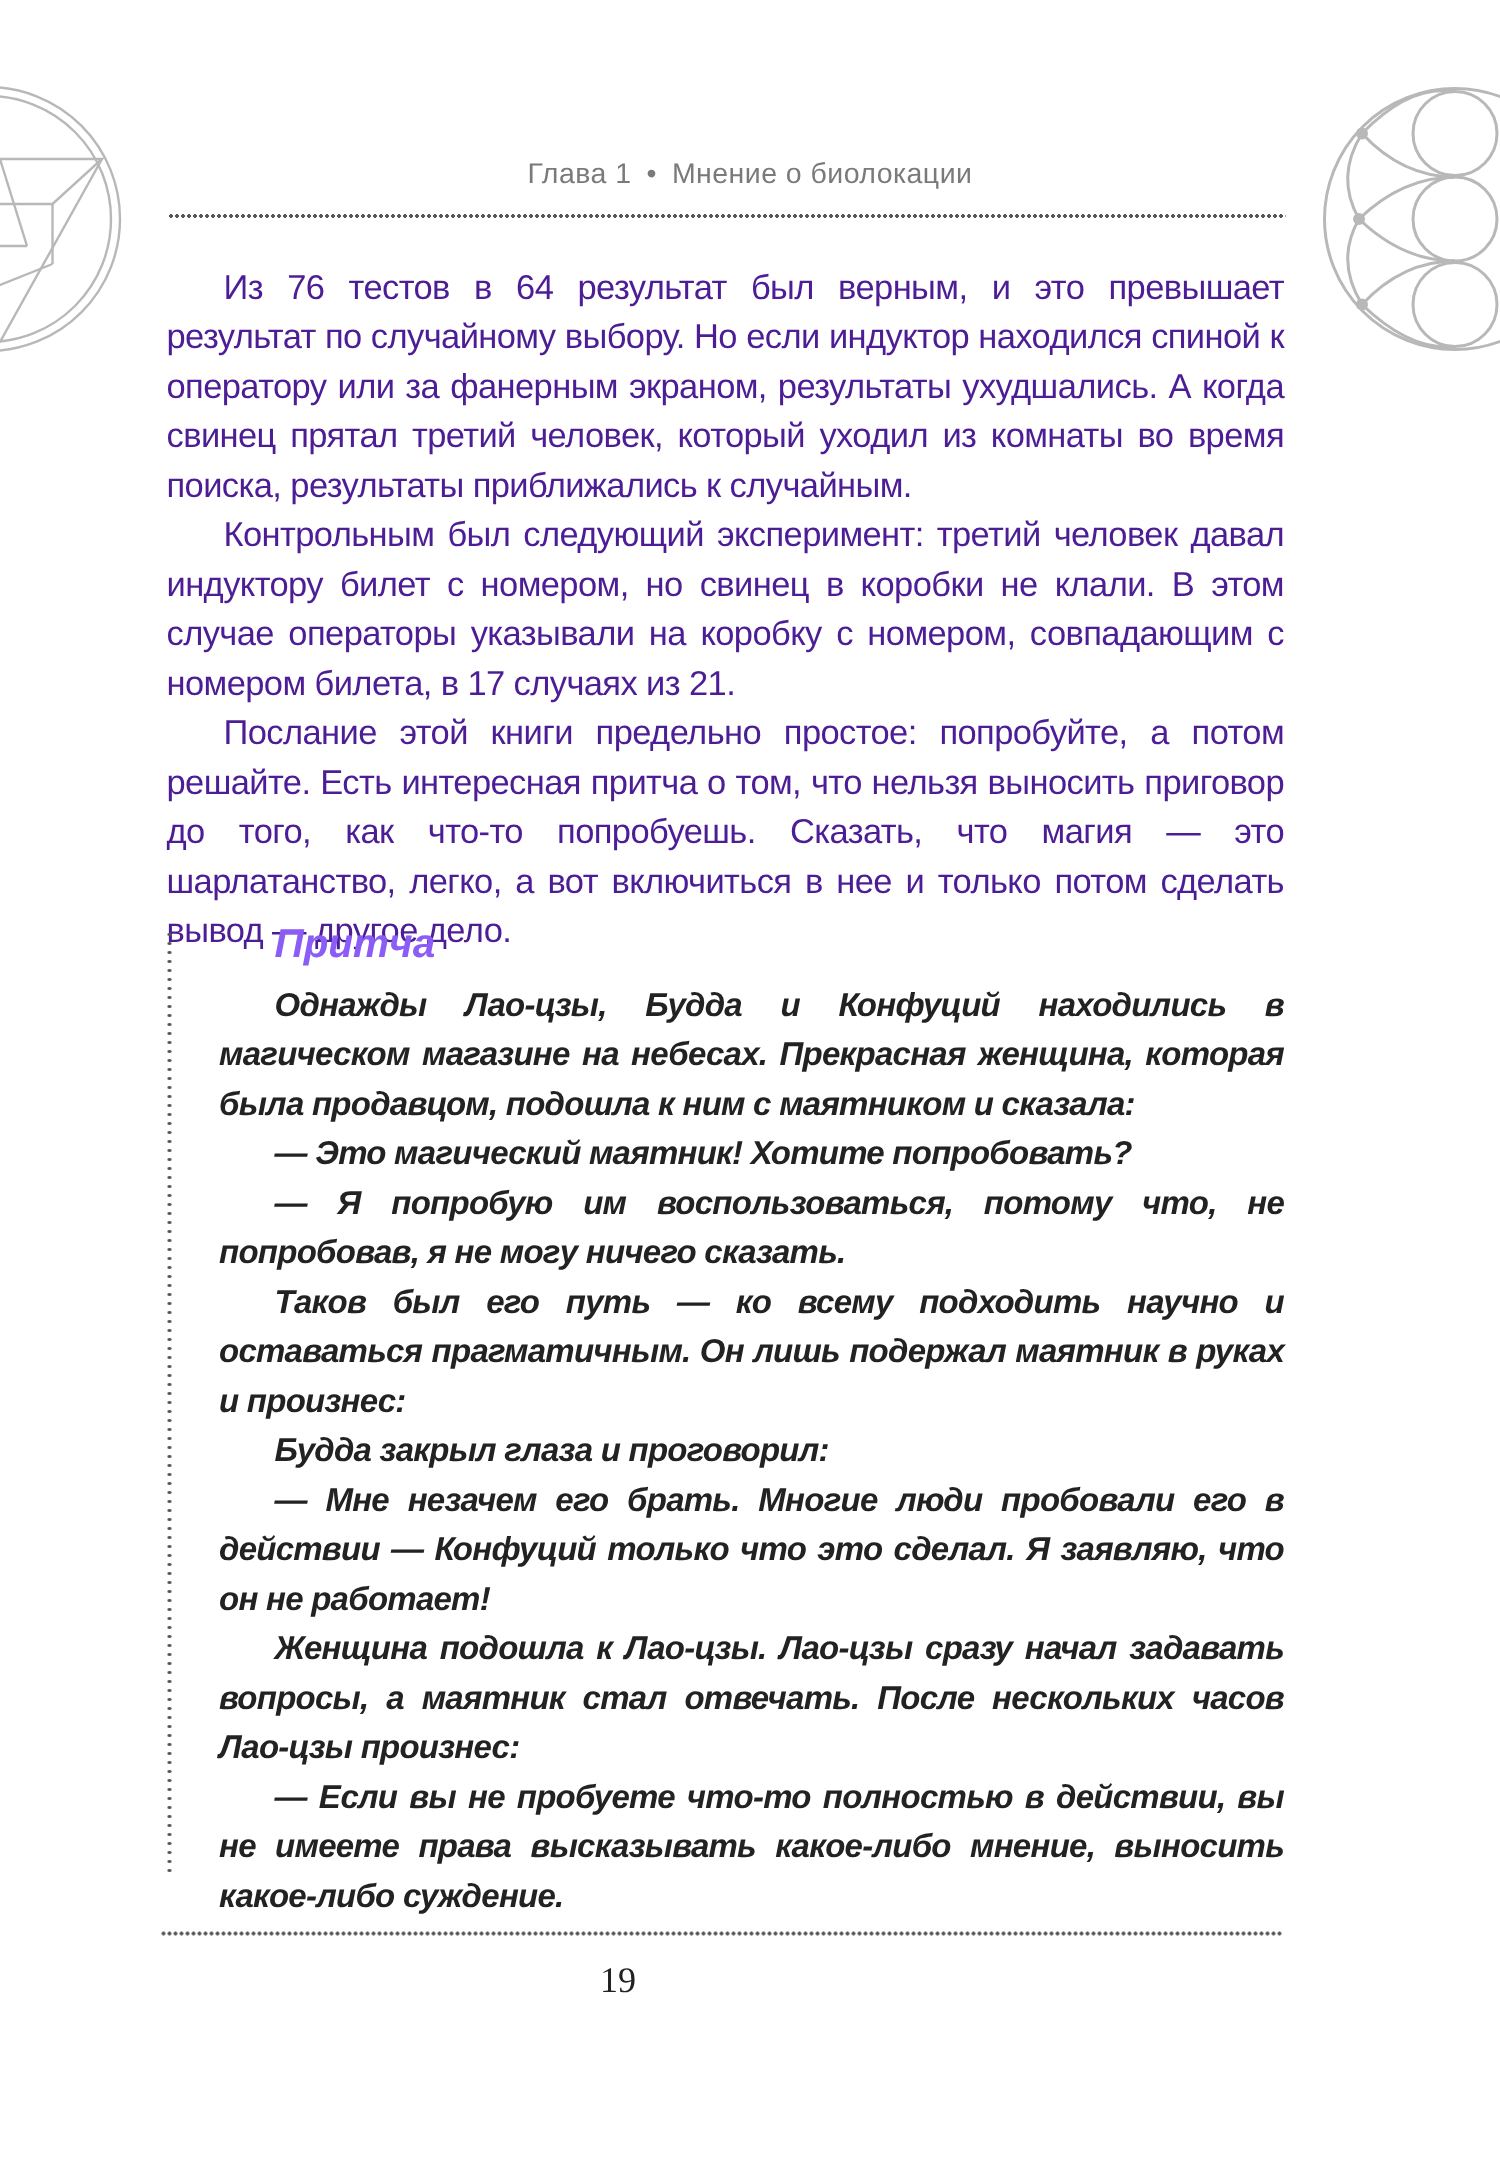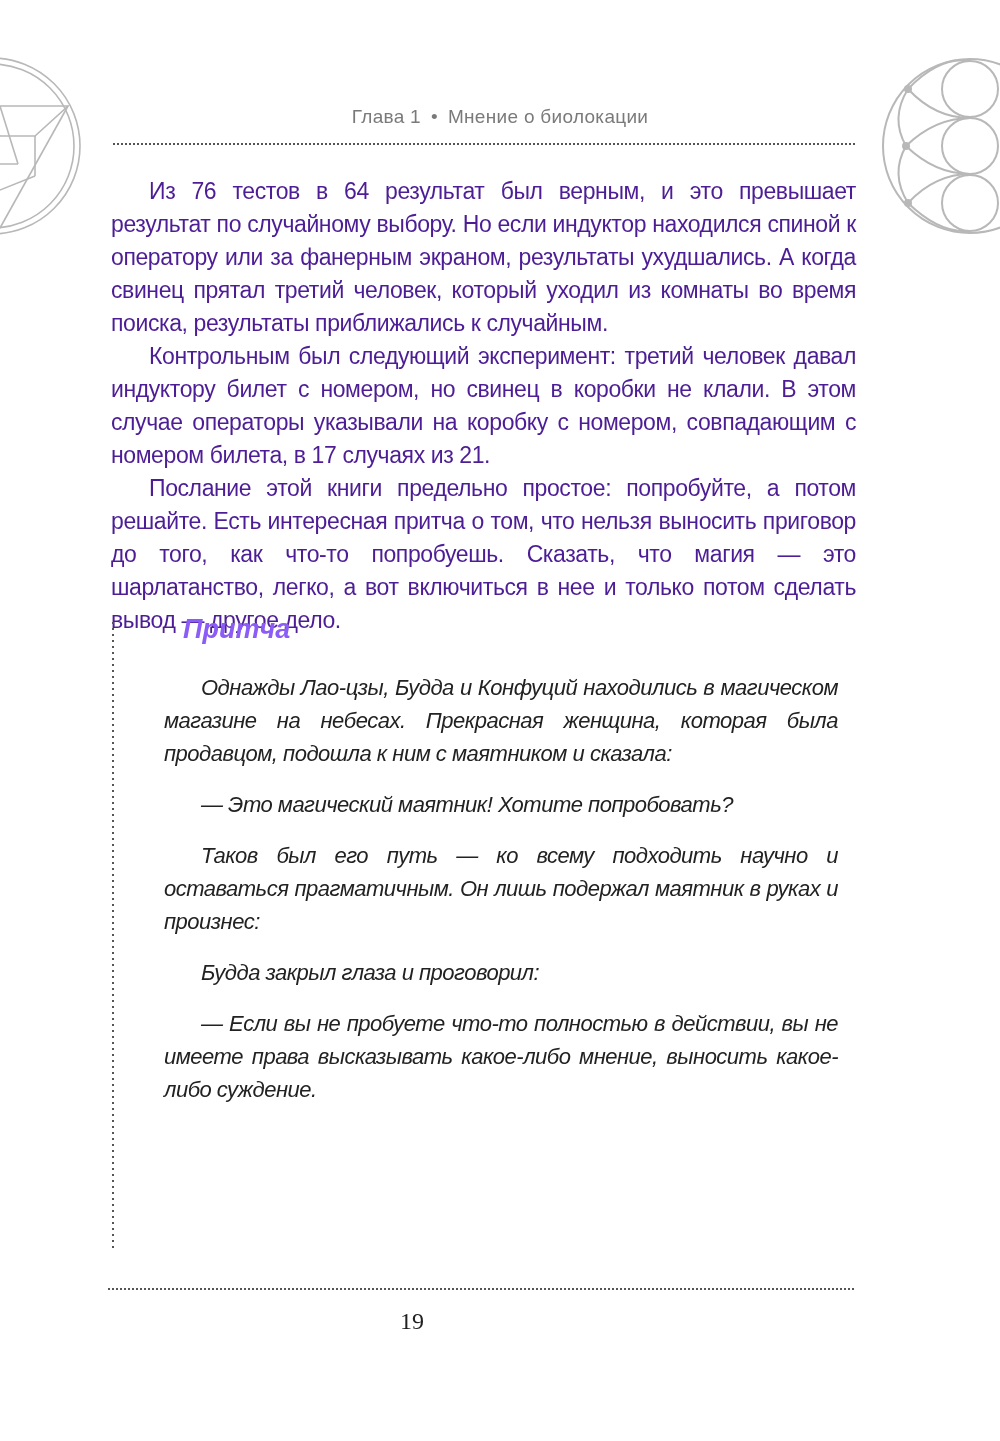--- a/index.html
+++ b/index.html
@@ -36,21 +36,21 @@
   }
   .parable-title {
     position: absolute; left: 183px; top: 614px;
     font-size: 27px; font-weight: bold; font-style: italic; color: #8b5cf6;
   }
   .parable-text {
     position: absolute; left: 146px; top: 653px; width: 710px;
     font-size: 22px; line-height: 33px; font-style: italic; text-align: justify;
     color: #222; letter-spacing: -0.5px;
   }
-  .parable-text p { margin: 18px; text-indent: 37px; }
+  .parable-text p { margin: 0; text-indent: 37px; font-weight: bold; }
   .page-number {
     position: absolute; left: 0; width: 824px; top: 1308px; text-align: center;
     font-family: "Liberation Serif", serif; font-size: 24px; color: #222;
   }
 </style>
 </head>
 <body>
 
 <svg class="deco deco-left" viewBox="0 0 190 180">
   <g fill="none" stroke="#b8b8b8" stroke-width="1.6">
@@ -99,19 +99,22 @@
   <p>Контрольным был следующий эксперимент: третий человек давал индуктору билет с номером, но свинец в коробки не клали. В этом случае операторы указывали на коробку с номером, совпадающим с номером билета, в 17 случаях из 21.</p>
   <p>Послание этой книги предельно простое: попробуйте, а потом решайте. Есть интересная притча о том, что нельзя выносить приговор до того, как что-то попробуешь. Сказать, что магия — это шарлатанство, легко, а вот включиться в нее и только потом сделать вывод — другое дело.</p>
 </div>
 
 <div class="parable-bar"></div>
 <div class="parable-title">Притча</div>
 
 <div class="parable-text">
   <p>Однажды Лао-цзы, Будда и Конфуций находились в магическом магазине на небесах. Прекрасная женщина, которая была продавцом, подошла к ним с маятником и сказала:</p>
   <p>— Это магический маятник! Хотите попробовать?</p>
+  <p>— Я попробую им воспользоваться, потому что, не попробовав, я не могу ничего сказать.</p>
   <p>Таков был его путь — ко всему подходить научно и оставаться прагматичным. Он лишь подержал маятник в руках и произнес:</p>
   <p>Будда закрыл глаза и проговорил:</p>
+  <p>— Мне незачем его брать. Многие люди пробовали его в действии — Конфуций только что это сделал. Я заявляю, что он не работает!</p>
+  <p>Женщина подошла к Лао-цзы. Лао-цзы сразу начал задавать вопросы, а маятник стал отвечать. После нескольких часов Лао-цзы произнес:</p>
   <p>— Если вы не пробуете что-то полностью в действии, вы не имеете права высказывать какое-либо мнение, выносить какое-либо суждение.</p>
 </div>
 
 <div class="dotrule rule-bottom"></div>
 <div class="page-number">19</div>
 
 </body></html>

